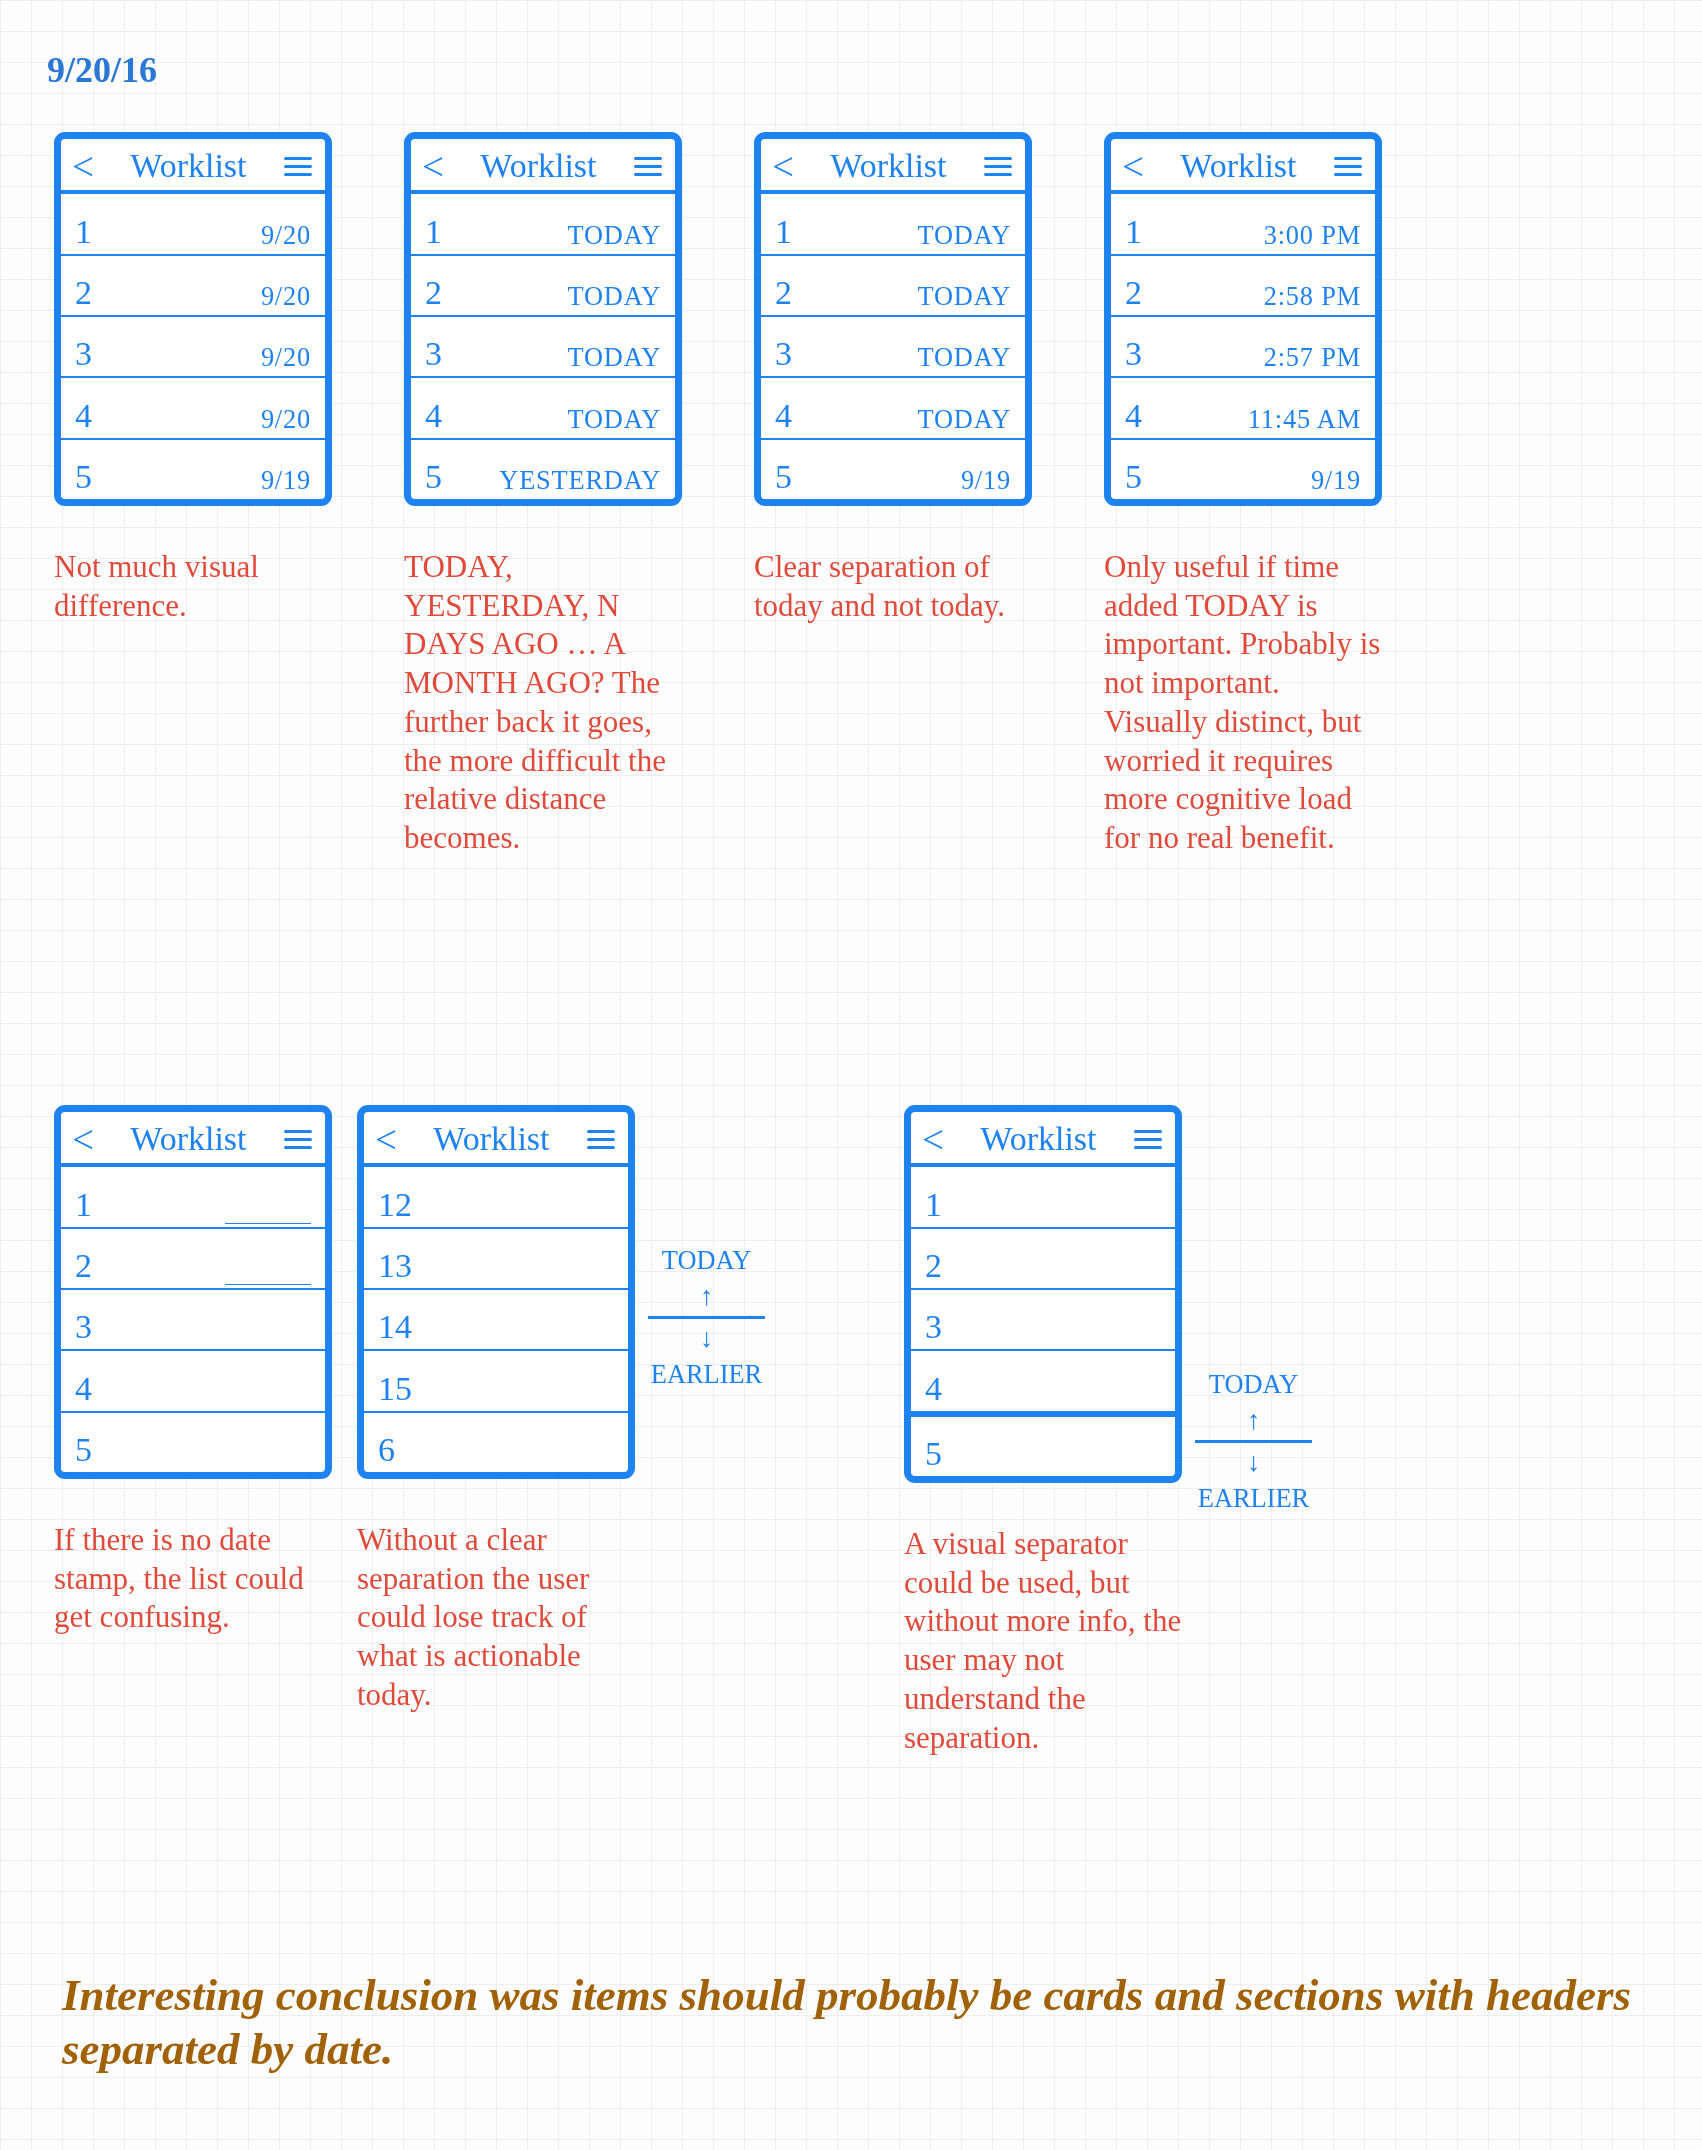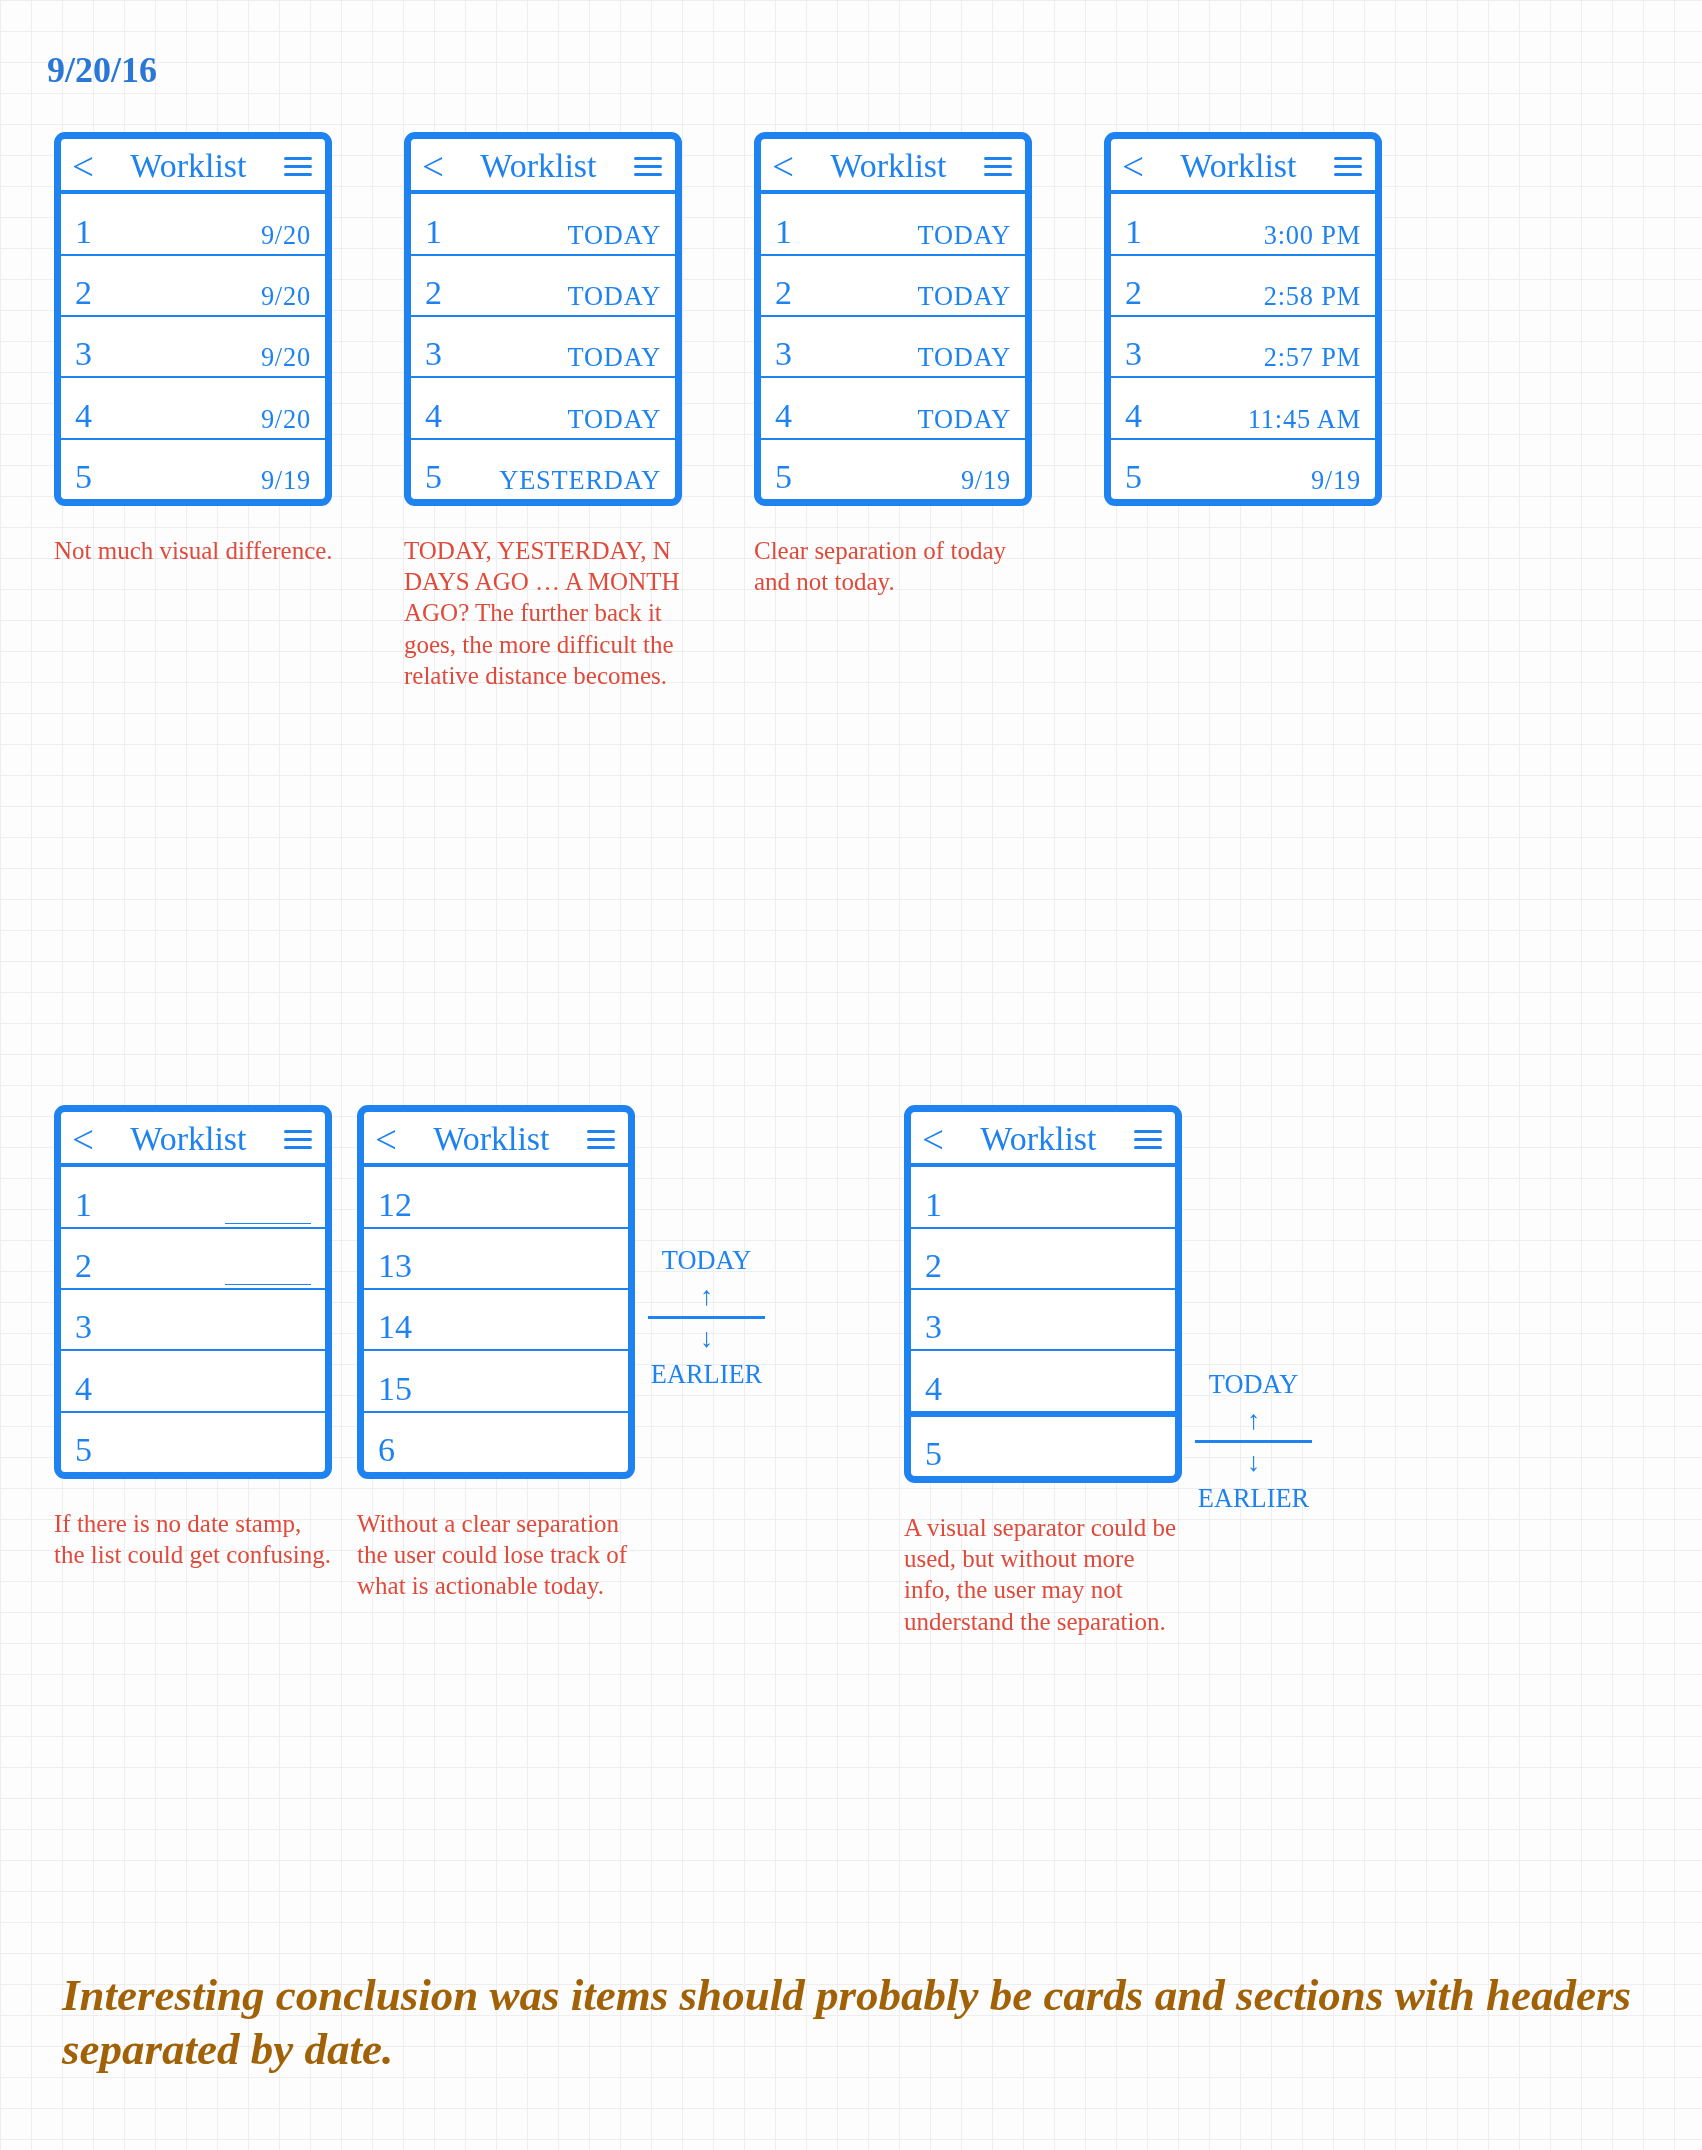--- a/index.html
+++ b/index.html
@@ -45,22 +45,22 @@
     border-bottom:2.3px solid #1e82f0;
     color:#1e82f0;font-size:31px;min-height:50px;
   }
   .li:last-child{border-bottom:none;}
   .li .n{font-size:34px;}
   .li .d{font-size:26.4px;letter-spacing:0.8px;margin-left:48px;}
   .li .under{border-bottom:1.6px solid #1e82f0;display:inline-block;min-width:86px;height:22px;}
   .li.sep-heavy{border-bottom:6.2px solid #1e82f0;}
   .ghost{color:transparent;}
   .note{
-    color:#e04a3a;font-size:25px;line-height:1.25;
-    width:280px;margin-top:29px;
+    color:#e04a3a;font-size:31px;line-height:1.25;
+    width:280px;margin-top:42px;
   }
   .nowrap{white-space:nowrap;}
   .side-annot{
     color:#1e82f0;font-size:26.4px;
     display:flex;flex-direction:column;align-items:center;
     gap:4.7px;
   }
   .side-annot .bar{width:117px;height:2.3px;background:#1e82f0;}
   .concl{
     position:absolute;left:62px;top:1968px;right:47px;
@@ -204,20 +204,21 @@
         </div>
       <div class="li">
           <span class="n">4</span>
           <span class="d nowrap">11:45 AM</span>
         </div>
       <div class="li">
           <span class="n">5</span>
           <span class="d">9/19</span>
         </div>
     </div>
+    <div class="note">Only useful if time added TODAY is important. Probably is not important. Visually distinct, but worried it requires more cognitive load for no real benefit.</div>
   </div>
 
 </div>
 
 <div class="row row2">
 
   <div class="col">
     <div class="phone">
       <div class="phone-hdr">
         <span class="back">&lt;</span>

